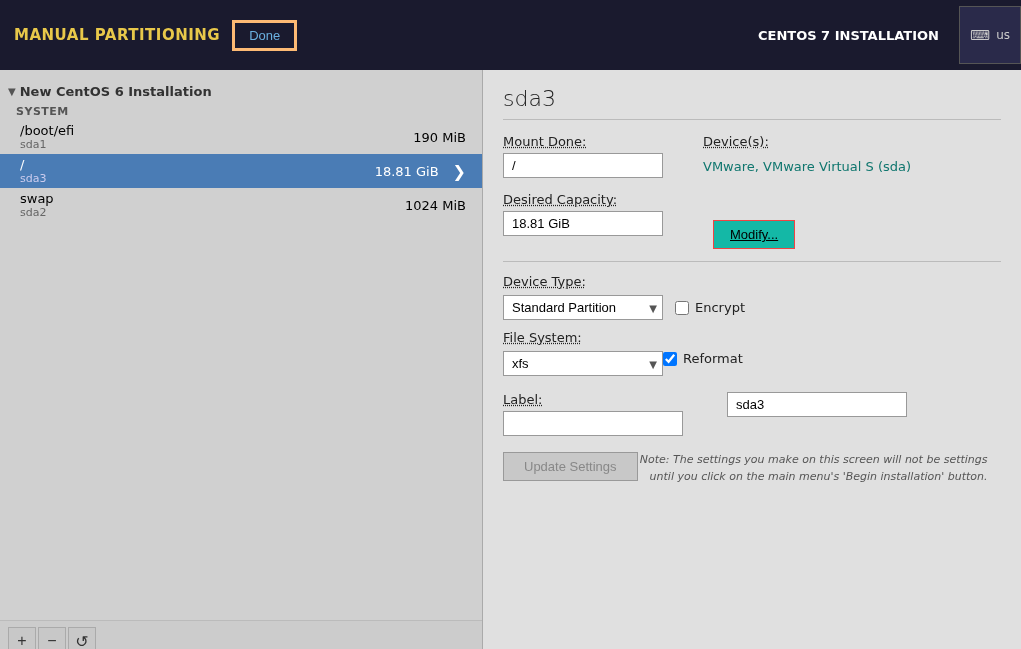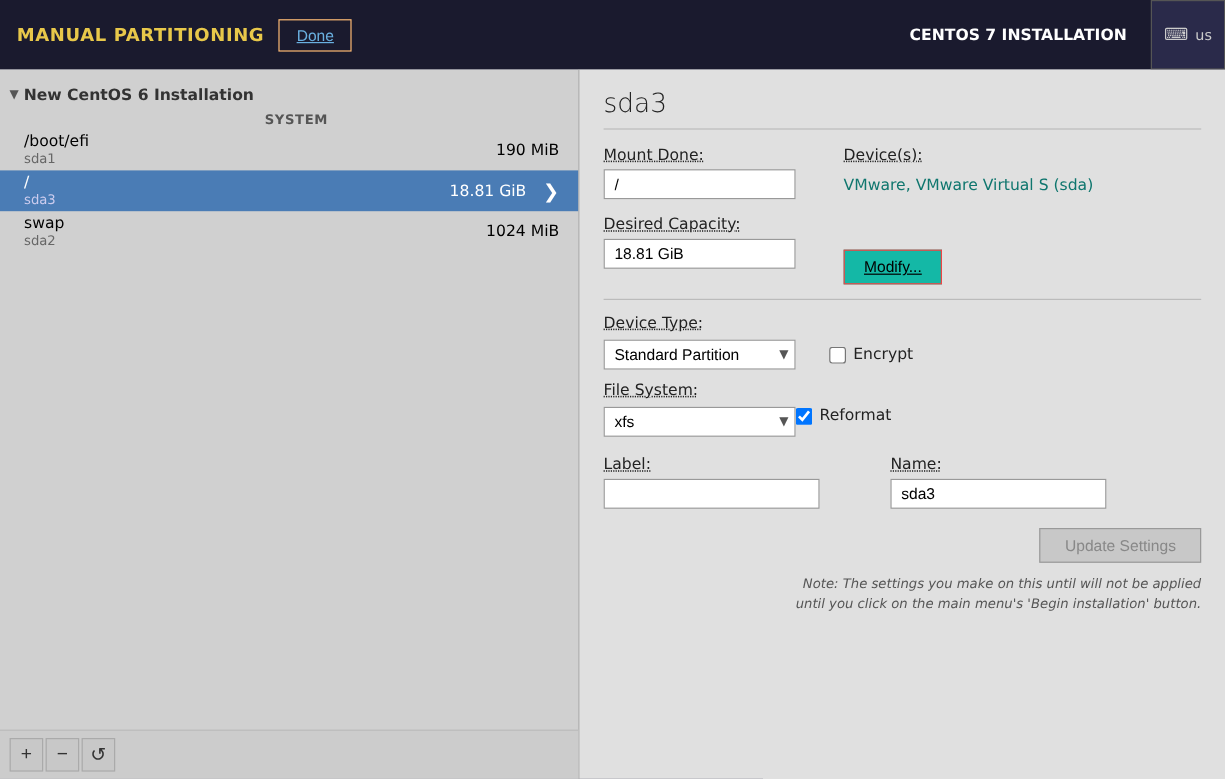--- a/index.html
+++ b/index.html
@@ -13,42 +13,41 @@
       color: #000;
     }
 
     
     .top-bar {
       display: flex;
       align-items: center;
       justify-content: space-between;
       background: #1a1a2e;
       padding: 0;
-      height: 58px;
+      height: 70px;
     }
     .top-bar-left {
       display: flex;
       align-items: center;
       gap: 12px;
       padding-left: 14px;
     }
     .app-title {
       color: #e8c84a;
       font-size: 15px;
       font-weight: bold;
       letter-spacing: 0.5px;
     }
     .done-btn {
       background: transparent;
-      border: 1px solid #fdba74;
+      border: 3px solid #fdba74;
       color: #6ab0e0;
       padding: 5px 14px;
       cursor: pointer;
       font-size: 13px;
-      text-decoration: underline;
     }
     .top-bar-right {
       display: flex;
       align-items: center;
       gap: 0;
       padding-right: 0;
     }
     .centos-title {
       color: #fff;
       font-size: 13px;
@@ -96,24 +95,23 @@
     }
     .left-panel-scroll {
       flex: 1;
       overflow-y: auto;
       padding: 8px 0 4px 0;
     }
     .section-header {
       color: #555;
       font-size: 11px;
       font-weight: bold;
-      padding: 4px 16px 2px 28px;
+      padding: 4px 16px 2px 16px;
       text-transform: uppercase;
       letter-spacing: 0.5px;
-      text-align: center;
     }
     .section-title {
       color: #333;
       font-size: 13px;
       font-weight: bold;
       padding: 6px 16px 2px 8px;
       display: flex;
       align-items: center;
       gap: 4px;
     }
@@ -240,21 +238,21 @@
 
     .divider {
       border: none;
       border-top: 1px solid #bbb;
       margin: 12px 0;
     }
 
     .device-type-row {
       display: flex;
       align-items: center;
-      gap: 28px;
+      gap: 12px;
       margin-bottom: 10px;
     }
     .select-wrapper {
       position: relative;
       display: inline-block;
     }
     .form-select {
       appearance: none;
       -webkit-appearance: none;
       background: #fff;
@@ -292,42 +290,42 @@
 
     .file-system-row {
       display: flex;
       align-items: flex-start;
       gap: 0;
       margin-bottom: 10px;
     }
 
     .label-name-row {
       display: flex;
-      gap: 59px;
+      gap: 44px;
       margin-top: 16px;
       margin-bottom: 16px;
     }
     .label-name-group {
       display: flex;
       flex-direction: column;
       gap: 4px;
     }
     .label-name-input {
       border: 1px solid #999;
       background: #fff;
       padding: 4px 8px;
       font-size: 13px;
       width: 180px;
       outline: none;
     }
 
     .bottom-actions {
       display: flex;
-      flex-direction: column;
-      align-items: flex-end;
+      flex-direction: row;
+      align-items: flex-start;
       margin-top: 8px;
     }
     .update-settings-btn {
       background: #c8c8c8;
       border: 1px solid #999;
       padding: 6px 20px;
       cursor: pointer;
       font-size: 13px;
       color: #888;
       margin-bottom: 10px;
@@ -415,21 +413,21 @@
       <div class="form-group">
         <label class="form-label">Mount Done:</label>
         <input class="form-input" type="text" value="/" style="">
       </div>
       <div class="form-group">
         <label class="form-label">Device(s):</label>
         <span class="device-value">VMware, VMware Virtual S  (sda)</span>
       </div>
     </div>
 
-    <div style="display:flex; align-items:flex-start; gap:40px; margin-bottom:12px;">
+    <div style="display:flex; align-items:flex-start; gap:50px; margin-bottom:12px;">
       <div class="form-group">
         <label class="form-label">Desired Capacity:</label>
         <input class="form-input" type="text" value="18.81 GiB" style="">
       </div>
       <div style="padding-top:20px;">
         <button class="modify-btn">Modify...</button>
       </div>
     </div>
 
     <hr class="divider">
@@ -471,24 +469,23 @@
         </div>
       </div>
     </div>
 
     <div class="label-name-row">
       <div class="label-name-group">
         <label class="form-label">Label:</label>
         <input class="label-name-input" type="text" value="" style="">
       </div>
       <div class="label-name-group">
-        <label class="form-label">Name:</label>
         <input class="label-name-input" type="text" value="sda3" style="">
       </div>
     </div>
 
     <div class="bottom-actions">
       <button class="update-settings-btn">Update Settings</button>
-      <span class="note-text">Note:  The settings you make on this until will not be applied until you click on the main menu's 'Begin installation' button.</span>
+      <span class="note-text">Note:  The settings you make on this screen will not be settings until you click on the main menu's 'Begin installation' button.</span>
     </div>
   </div>
 
 </div>
 
 </body></html>

